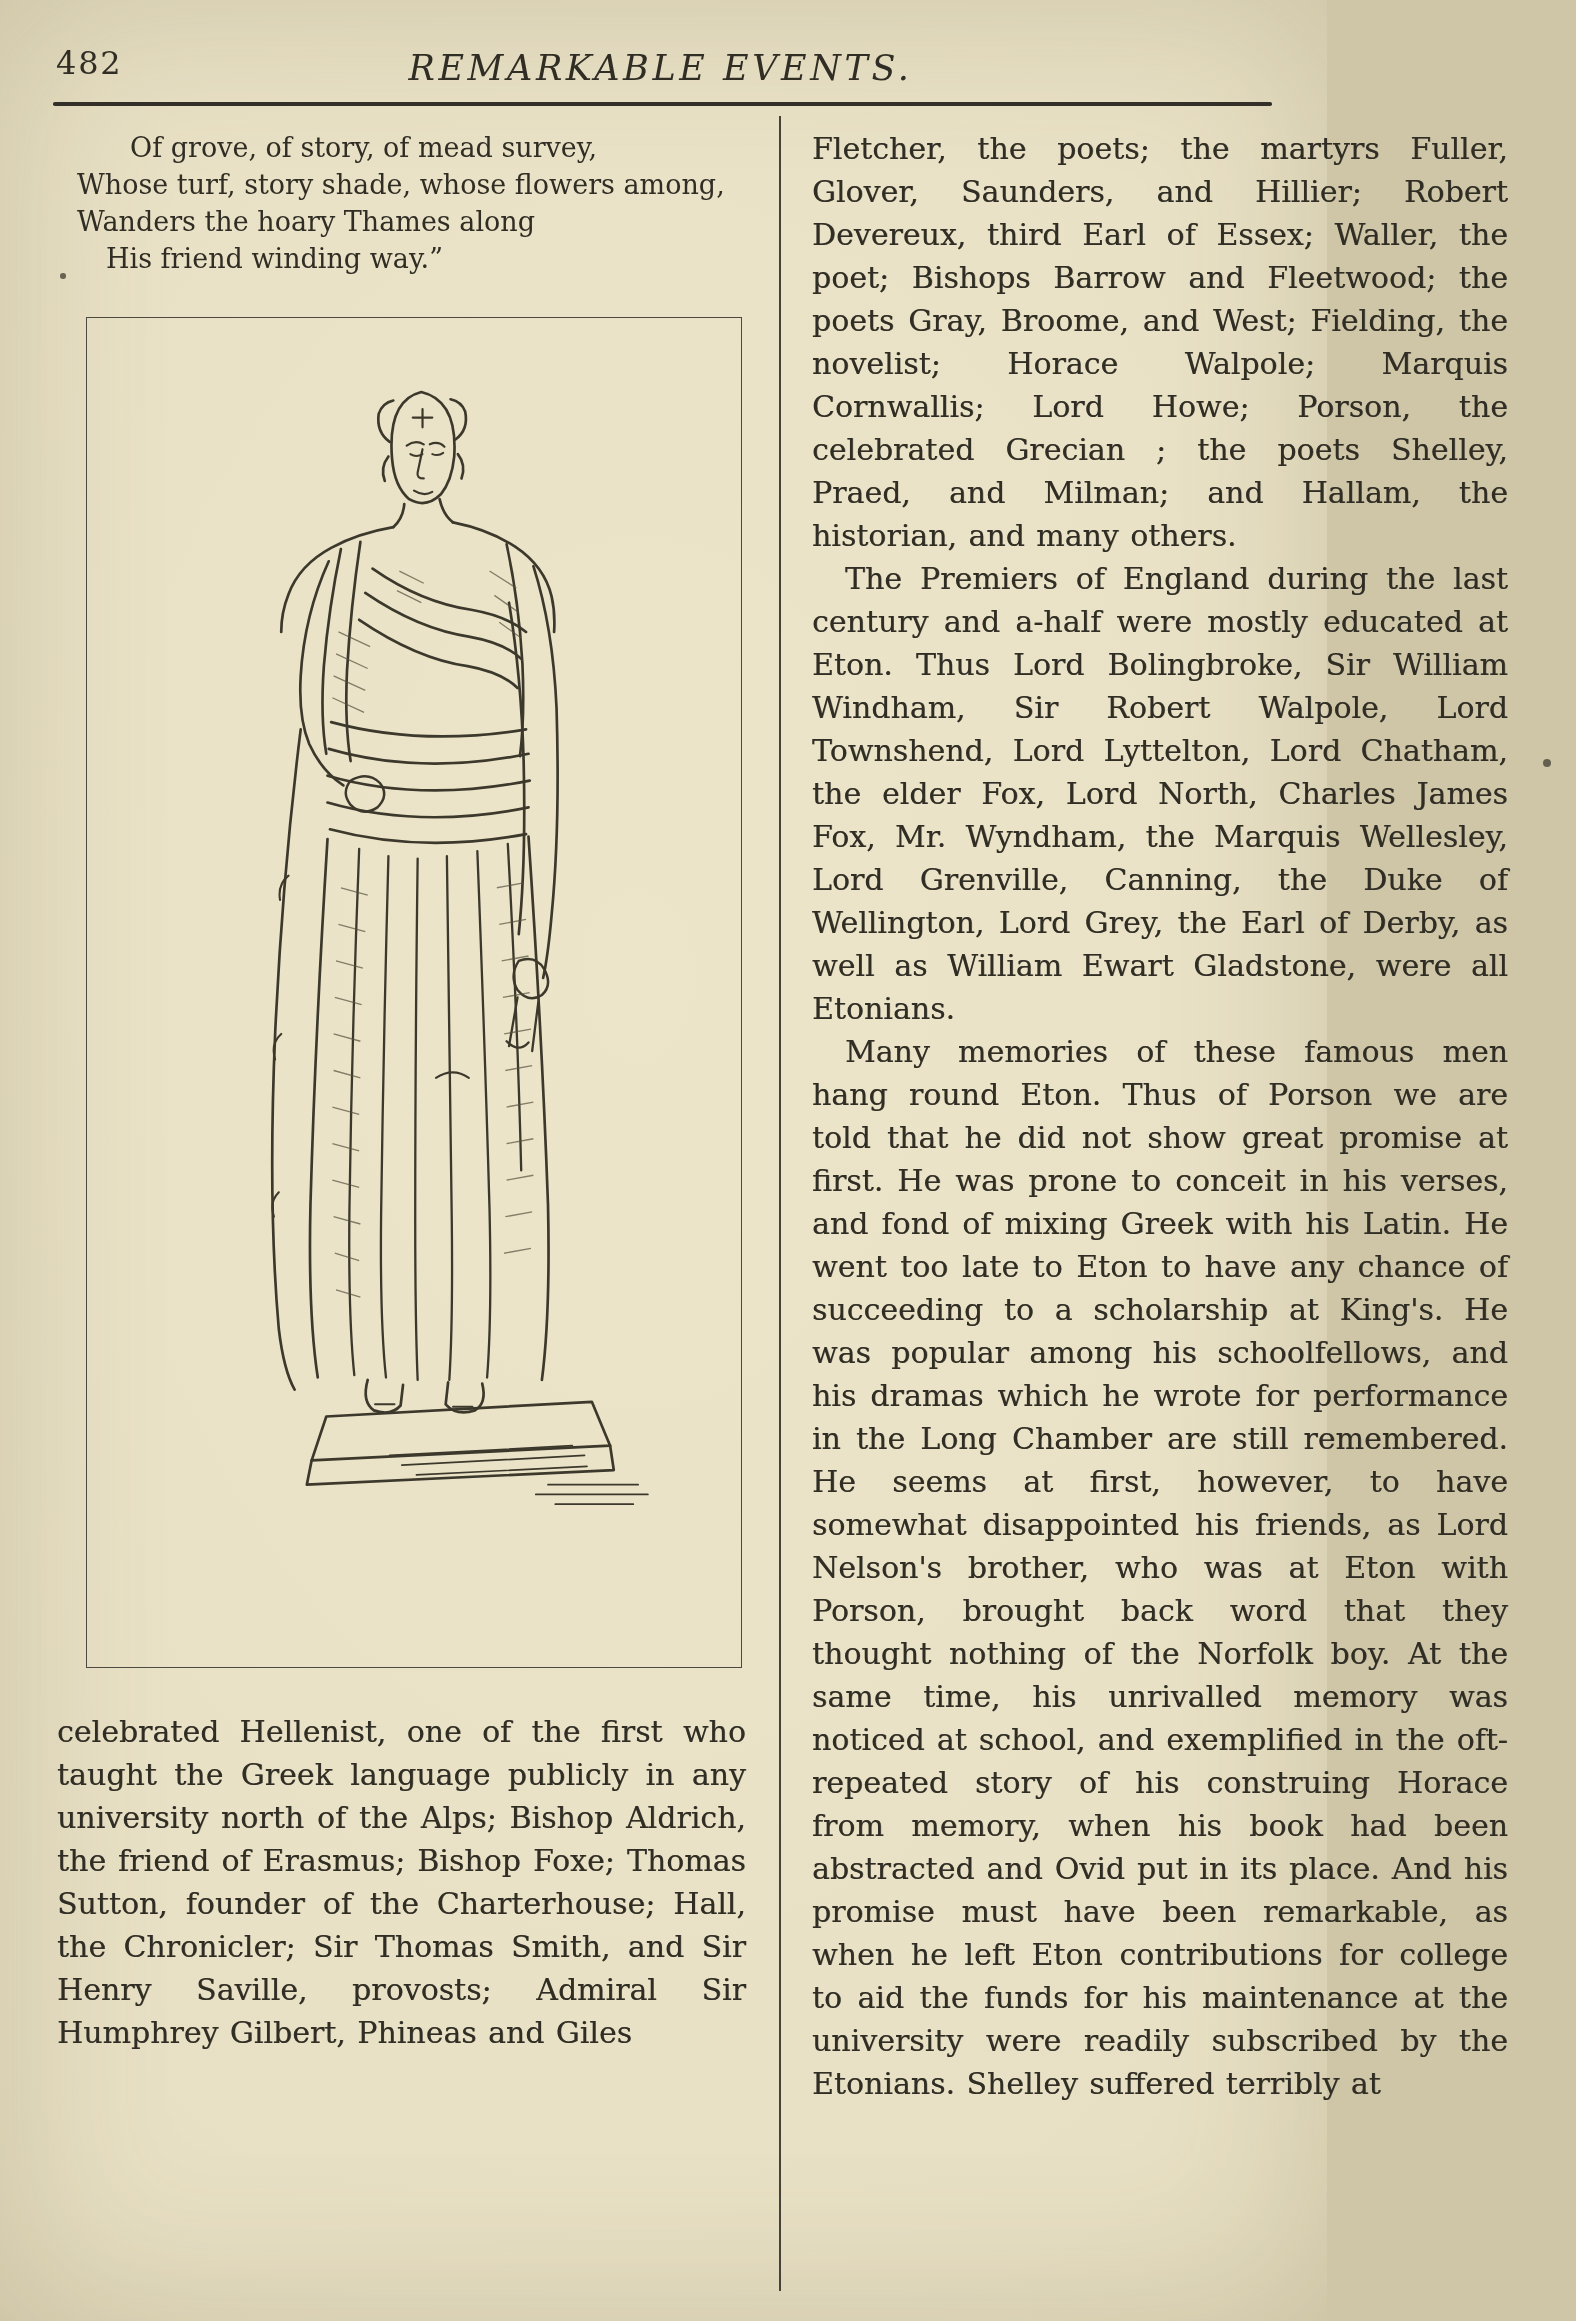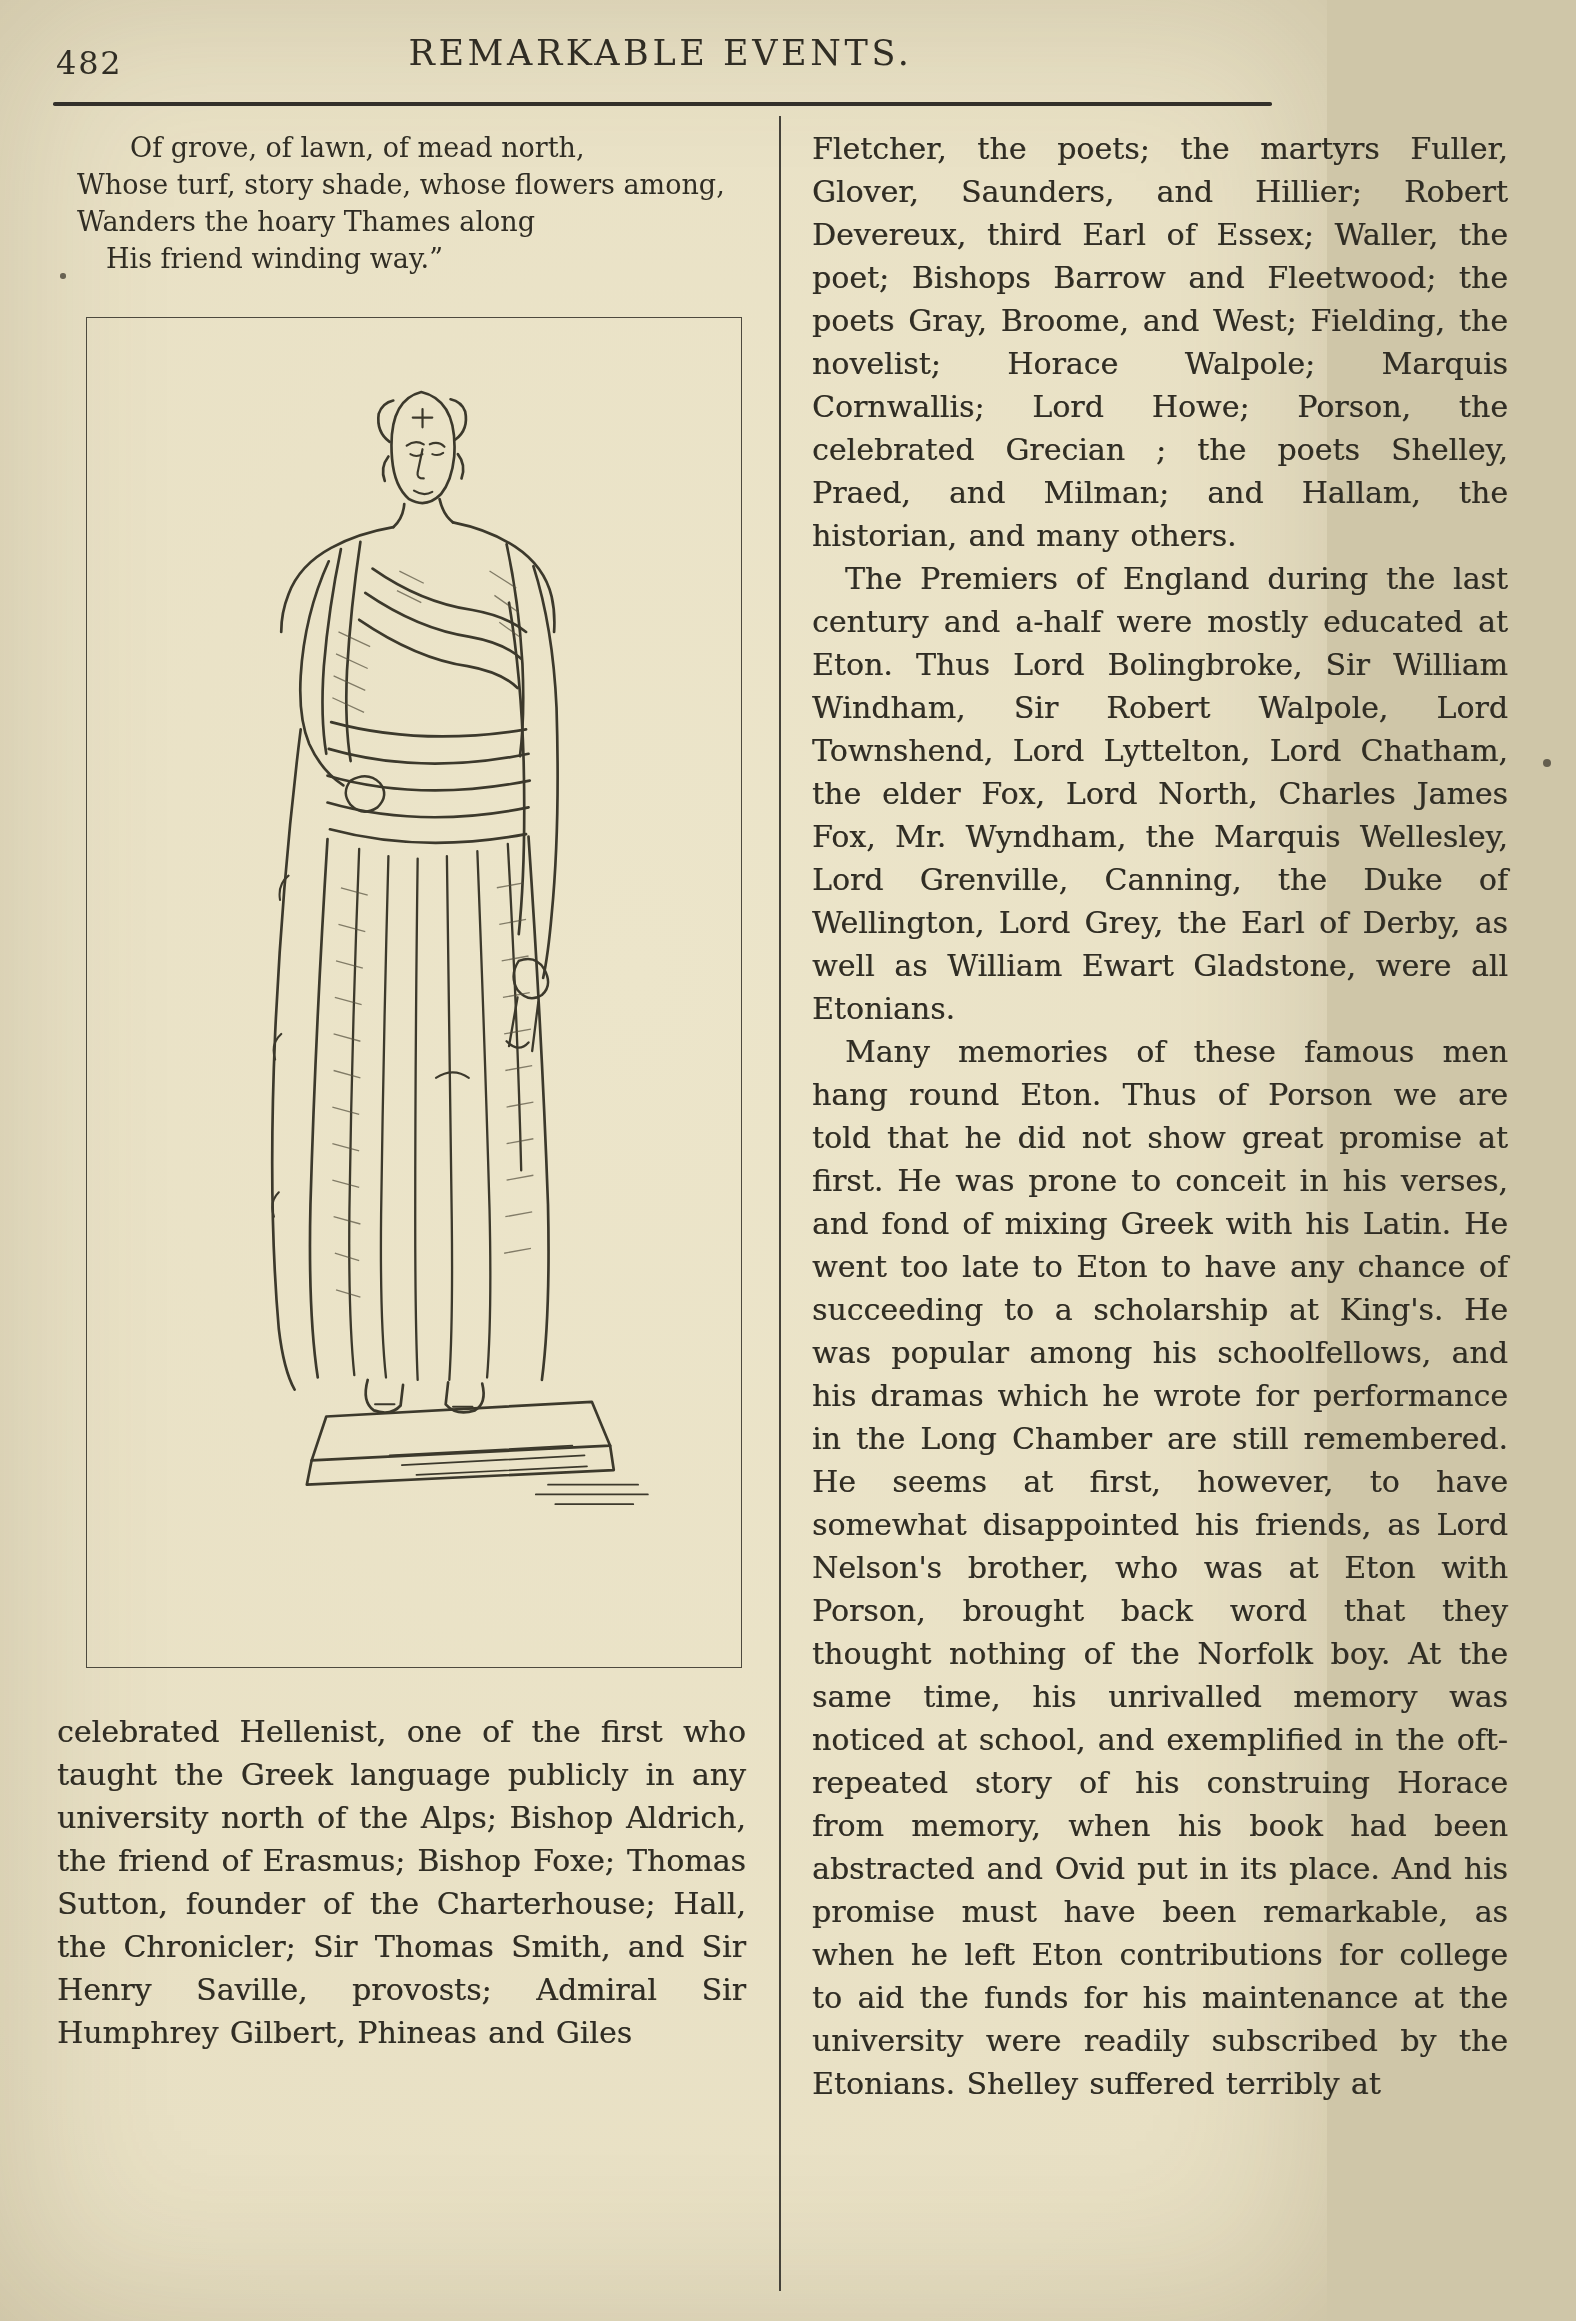--- a/index.html
+++ b/index.html
@@ -15,22 +15,22 @@
     background: radial-gradient(ellipse 130% 110% at 48% 42%,
                 #ece5ca 0%, #e8e0c4 55%, #ded4b4 88%, #d0c5a2 100%);
     box-shadow: inset 0 0 173px rgba(90, 75, 40, .20);
     color: #302d24;
   }
 
   
   .page-header { position: absolute; top: 33px; left: 56px; right: 62px; height: 55px; }
   .page-number { position: absolute; left: 0; top: 11px; font-size: 32px; letter-spacing: 1.8px; }
   .running-title {
-    position: absolute; left: 0; right: 0; top: 0; text-align: center;
-    font-size: 35px; letter-spacing: 3.6px;
+    position: absolute; left: 0; right: 0; top: 15px; text-align: center;
+    font-style: italic; font-size: 35px; letter-spacing: 3.6px;
   }
   .header-rule {
     position: absolute; top: 102px; left: 53px; right: 55px; height: 3.6px;
     background: #33302a; border-radius: 1.8px;
   }
 
   
   .column { position: absolute; top: 127px; }
   .column.left  { left: 57px;  width: 689px; }
   .column.right { left: 812px; width: 696px; }
@@ -79,21 +79,21 @@
     <span class="page-number">482</span>
     <span class="running-title">REMARKABLE EVENTS.</span>
   </div>
   <div class="header-rule"></div>
 
   <div class="column-divider"></div>
 
   <div class="column left">
 
     <div class="poem">
-      <div class="poem-line l0">Of grove, of lawn, of mead north,</div>
+      <div class="poem-line l0">Of grove, of story, of mead survey,</div>
       <div class="poem-line l1">Whose turf, story shade, whose flowers among,</div>
       <div class="poem-line l2">Wanders the hoary Thames along</div>
       <div class="poem-line l3">His friend winding way.”</div>
     </div>
 
 
     <figure class="statue-figure">
       <svg viewBox="0 0 440 960" width="536" height="1171" aria-hidden="true">
         <g fill="none" stroke="#3c392c" stroke-width="2.2" stroke-linecap="round" stroke-linejoin="round">
 

